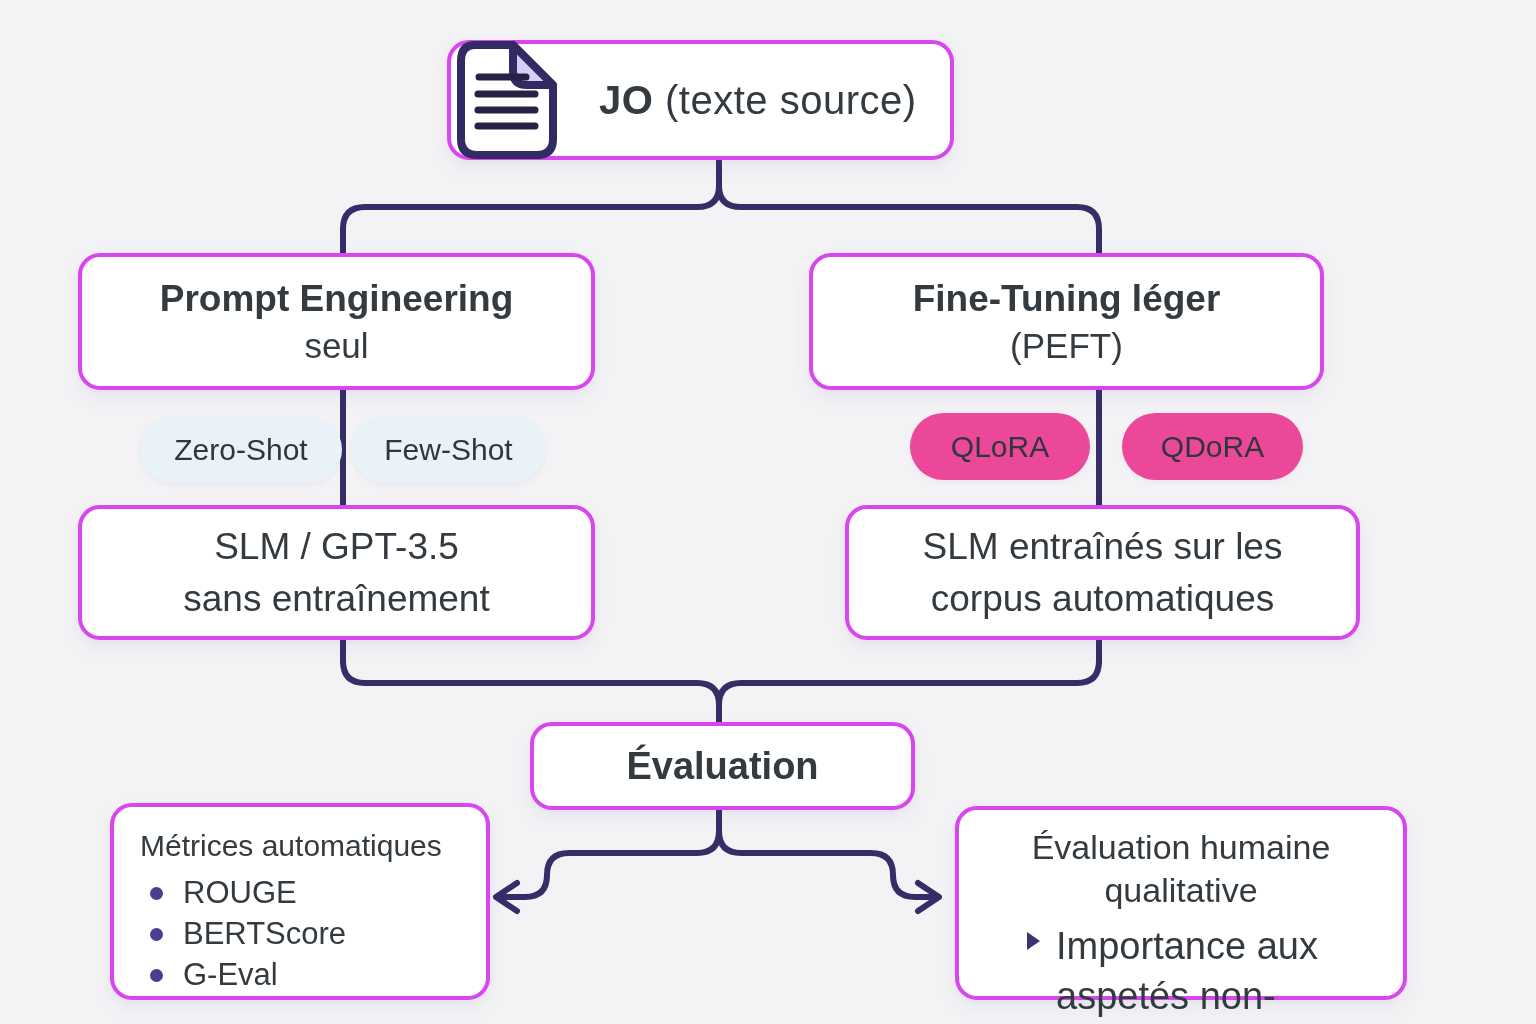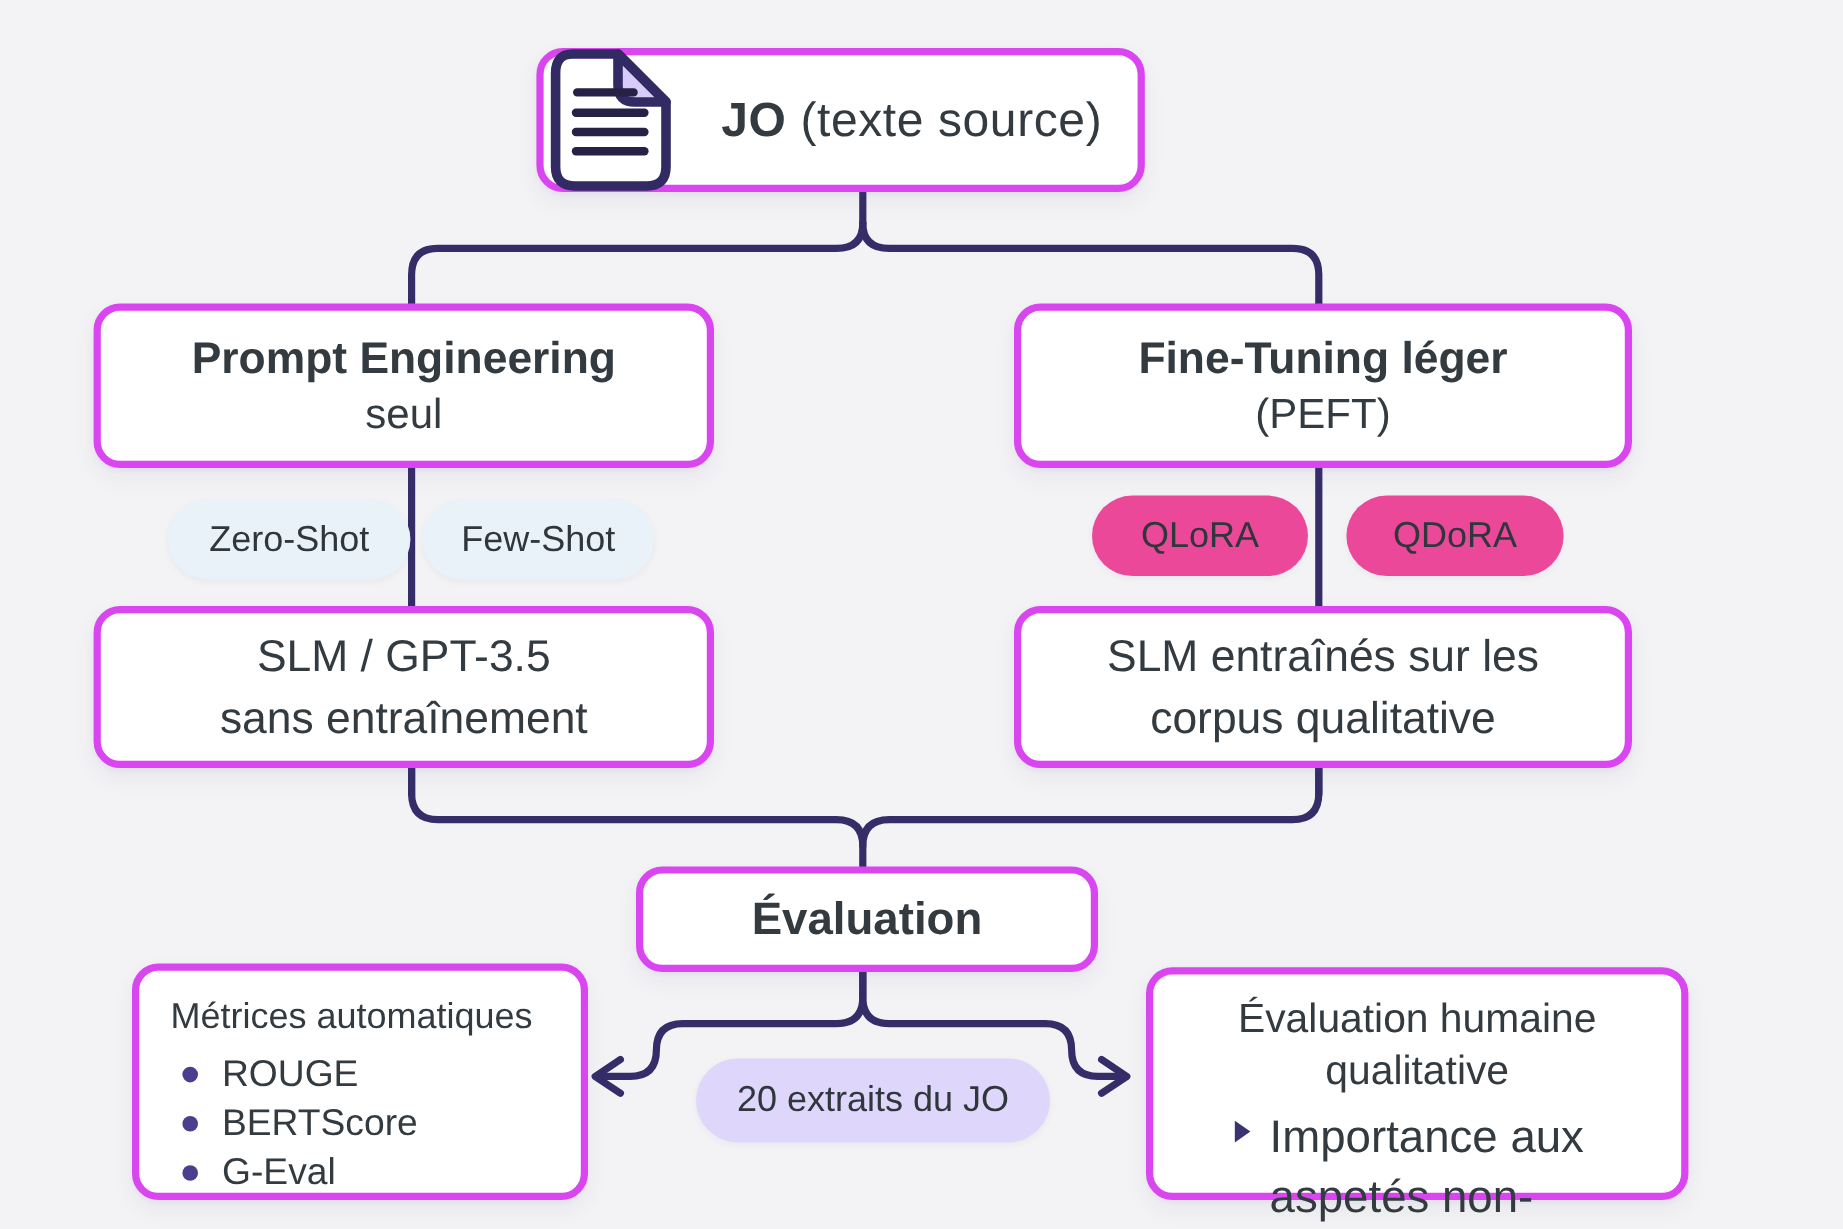--- a/index.html
+++ b/index.html
@@ -3,33 +3,33 @@
 <meta charset="utf-8">
 <style>
   html,body{margin:0;padding:0;background:#f3f3f5;}
   .canvas{
     position:relative;width:1536px;height:1024px;background:#f3f3f5;
     font-family:"Liberation Sans",sans-serif;color:#333b41;overflow:hidden;
   }
   .connectors{position:absolute;left:0;top:0;z-index:1;}
   .connectors path{fill:none;stroke:#352d68;stroke-width:6;stroke-linecap:round;stroke-linejoin:round;}
   .card{
-    position:absolute;z-index:2;background:#ffffff;border:6px solid #d946ef;border-radius:22px;
+    position:absolute;z-index:2;background:#ffffff;border:4px solid #d946ef;border-radius:22px;
     box-shadow:0 2px 4px rgba(90,80,150,.05),0 8px 18px rgba(90,80,150,.07);
     display:flex;flex-direction:column;align-items:center;justify-content:center;text-align:center;
     box-sizing:border-box;
   }
   
   .jo-box{left:447px;top:40px;width:507px;height:120px;flex-direction:row;justify-content:flex-start;padding-left:4px;}
   .doc-icon{width:104px;height:122px;flex:0 0 auto;display:block;margin-top:0;}
   .jo-text{font-size:40px;margin-left:40px;letter-spacing:.5px;white-space:nowrap;}
   .jo-text b{font-weight:700;}
   
   .branch-left{left:78px;top:253px;width:517px;height:137px;}
-  .branch-right{left:845px;top:253px;width:515px;height:137px;}
+  .branch-right{left:809px;top:253px;width:515px;height:137px;}
   .branch-title{font-size:37px;font-weight:700;line-height:1.3;}
   .branch-sub{font-size:35px;font-weight:400;line-height:1.3;}
   
   .pill{
     position:absolute;z-index:2;border-radius:999px;display:flex;align-items:center;justify-content:center;
     font-size:30px;color:#2f363c;box-sizing:border-box;white-space:nowrap;
     box-shadow:0 2px 5px rgba(90,80,150,.07);
   }
   .pill-blue{background:#e9f2f9;}
   .pill-purple{background:#ec4899;}
@@ -106,21 +106,21 @@
   <div class="pill pill-blue pill-zero">Zero-Shot</div>
   <div class="pill pill-purple pill-qlora">QLoRA</div>
   <div class="pill pill-purple pill-qdora">QDoRA</div>
 
   <div class="card result-left">
     <div class="result-text">SLM / GPT-3.5</div>
     <div class="result-text">sans entraînement</div>
   </div>
   <div class="card result-right">
     <div class="result-text">SLM entraînés sur les</div>
-    <div class="result-text">corpus qualitative</div>
+    <div class="result-text">corpus automatiques</div>
   </div>
 
   <div class="card metrics-box">
     <div class="metrics-title">Métrices automatiques</div>
     <div class="metric-row">
       <span class="bullet-dot"></span>
       <span>ROUGE</span>
     </div>
     <div class="metric-row">
       <span class="bullet-dot"></span>
@@ -129,21 +129,20 @@
     <div class="metric-row">
       <span class="bullet-dot"></span>
       <span>G-Eval</span>
     </div>
   </div>
 
   <div class="card eval-box">
     <div class="eval-title">Évaluation</div>
   </div>
 
-  <div class="pill pill-sample">20 extraits du JO</div>
 
   <div class="card human-box">
     <div class="human-title">Évaluation humaine</div>
     <div class="human-title">qualitative</div>
     <div class="human-item">
       <span class="bullet-tri"></span>
       <span class="human-item-text">Importance aux aspetés non-capturés</span>
     </div>
   </div>
 

